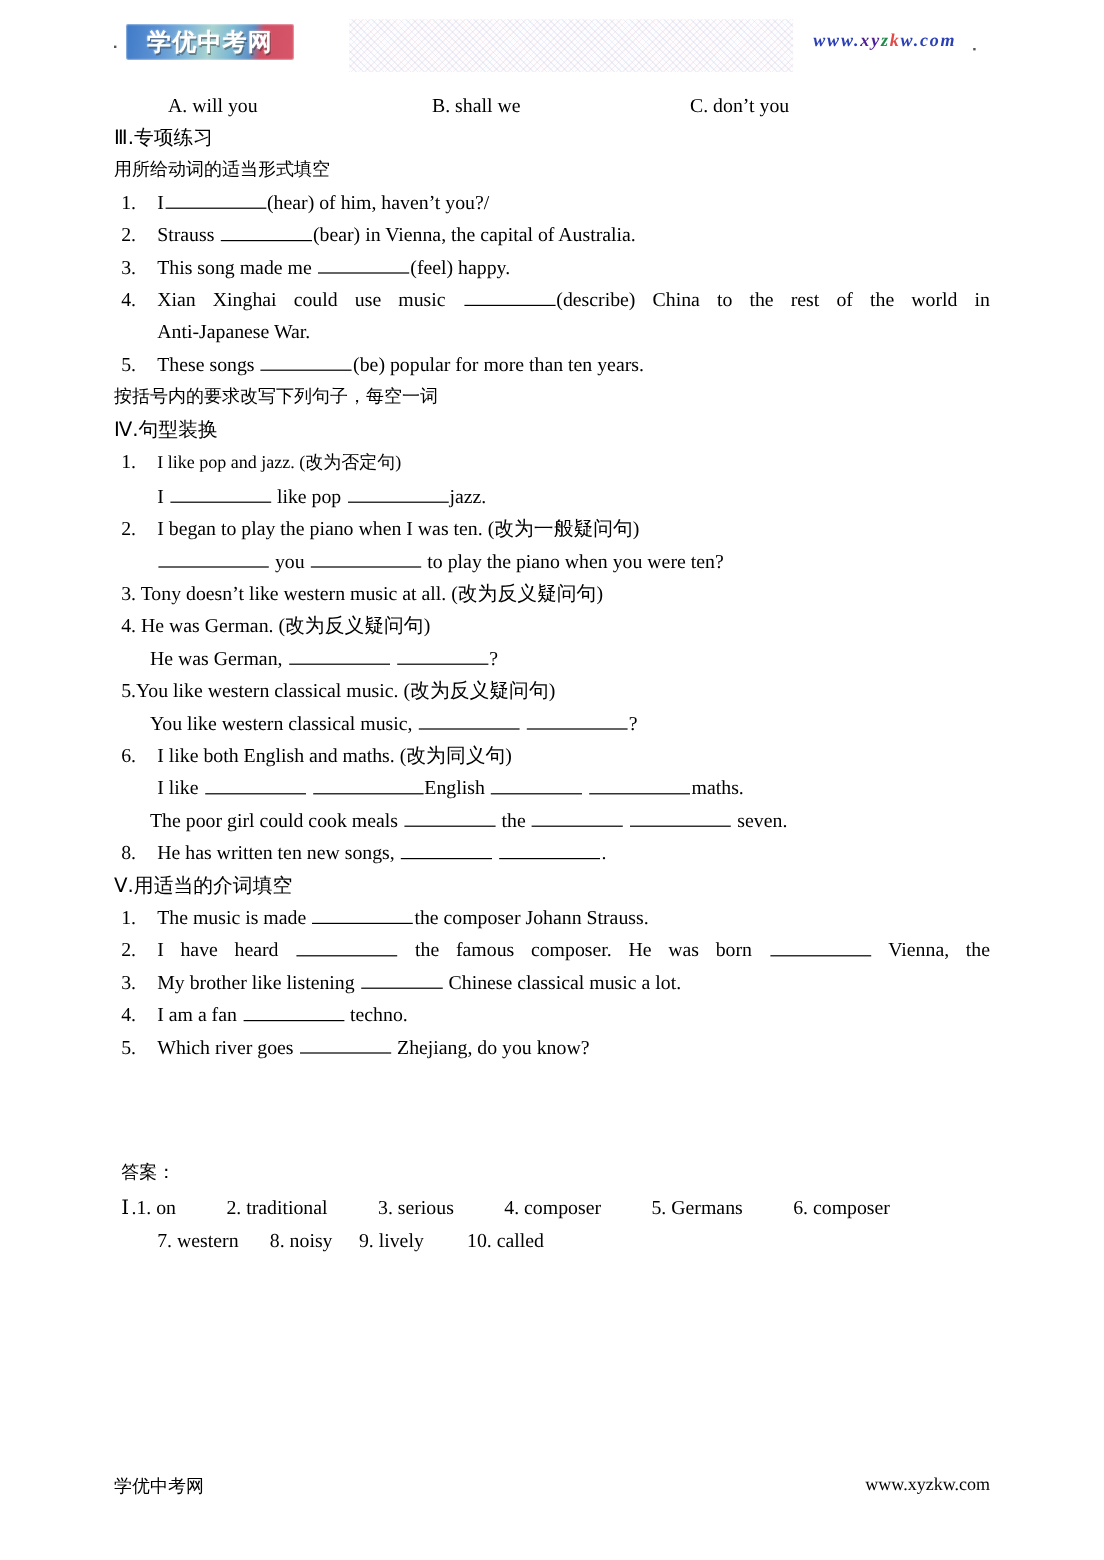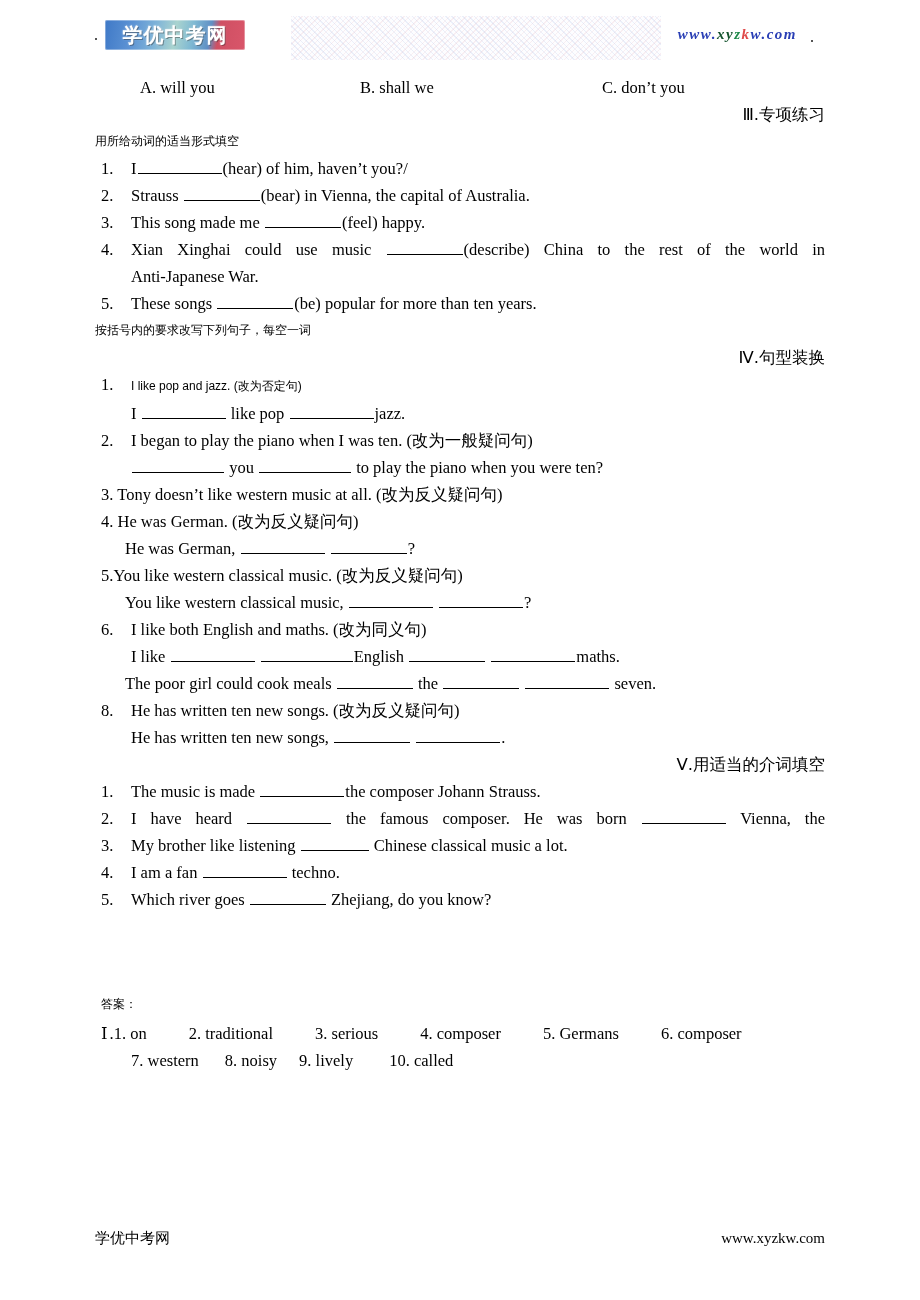--- a/index.html
+++ b/index.html
@@ -90,21 +90,21 @@
     right: 28px;
     top: 26px;
     font-family: "Liberation Serif", serif;
     font-style: italic;
     font-weight: bold;
     font-size: 15px;
     letter-spacing: 1.5px;
     white-space: nowrap;
   }
   .header-url .c1 { color: #2a3fb5; text-align: center; }
-  .header-url .c2 { color: #14532d; }
+  .header-url .c2 { color: #4c1d95; }
   .header-url .c3 { color: #1f8a4a; }
   .header-url .c4 { color: #e04a4a; }
   .header-url .c5 { color: #2a3fb5; }
   .header-dot-right {
     position: absolute;
     right: 12px;
     top: 40px;
     width: 2px;
     height: 2px;
     background: #555;
@@ -113,37 +113,36 @@
   
   .content {
     font-size: 16.5px;
     line-height: 27px;
   }
   .line {
     white-space: nowrap;
   }
   .cn {
     font-family: "DejaVu Sans", "Liberation Sans", sans-serif;
-    font-size: 12px;
+    font-size: 15px;
   }
   .romanhead {
     font-size: 16.5px;
-    text-align: right;
   }
 
   
   .options {
     display: block;
     position: relative;
     height: 27px;
     margin-top: 2px;
   }
   .opt-a { position: absolute; left: 45px; }
   .opt-b { position: absolute; left: 265px; }
-  .opt-c { position: absolute; left: 507px; }
+  .opt-c { position: absolute; left: 480px; }
 
   
   .item {
     position: relative;
     padding-left: 36px;
   }
   .item > .num {
     position: absolute;
     left: 6px;
     top: 0;
@@ -268,21 +267,21 @@
     </div>
 
     <div class="item">
       <span class="num">5.</span><span>These songs</span> <span class="bl b9"></span><span>(be) popular for more than ten years.</span>
     </div>
 
     <div class="line cn">按括号内的要求改写下列句子，每空一词</div>
     <div class="line cn romanhead">Ⅳ.句型装换</div>
 
     <div class="item">
-      <span class="num">1.</span><span class="cn" style="font-family:Liberation Sans, sans-serif">I like pop and jazz. (改为否定句)</span>
+      <span class="num">1.</span><span class="cn" style="font-family:Liberation Serif, serif">I like pop and jazz. (改为否定句)</span>
     </div>
     <div class="sub line">
       <span>I</span> <span class="bl b10"></span> <span>like pop</span> <span class="bl b10"></span><span>jazz.</span>
     </div>
 
     <div class="item">
       <span class="num">2.</span><span>I began to play the piano when I was ten. (改为一般疑问句)</span>
     </div>
     <div class="sub line">
       <span class="bl b11"></span> <span>you</span> <span class="bl b11"></span> <span>to play the piano when you were ten?</span>
@@ -311,21 +310,21 @@
     </div>
     <div class="sub line">
       <span>I like</span> <span class="bl b10"></span> <span class="bl b11"></span><span>English</span> <span class="bl b9"></span> <span class="bl b10"></span><span>maths.</span>
     </div>
 
     <div class="sub-wide line">
       <span>The poor girl could cook meals</span> <span class="bl b9"></span> <span>the</span> <span class="bl b9"></span> <span class="bl b10"></span> <span>seven.</span>
     </div>
 
     <div class="item">
-      <span class="num">8.</span><span>He has written ten new songs. (改为反义疑问句)</span>
+      <span class="num">8.</span>
     </div>
     <div class="sub line">
       <span>He has written ten new songs,</span> <span class="bl b9"></span> <span class="bl b10"></span><span>.</span>
     </div>
 
     <div class="line cn romanhead">Ⅴ.用适当的介词填空</div>
 
     <div class="item">
       <span class="num">1.</span><span>The music is made</span> <span class="bl b10"></span><span>the composer Johann Strauss.</span>
     </div>

